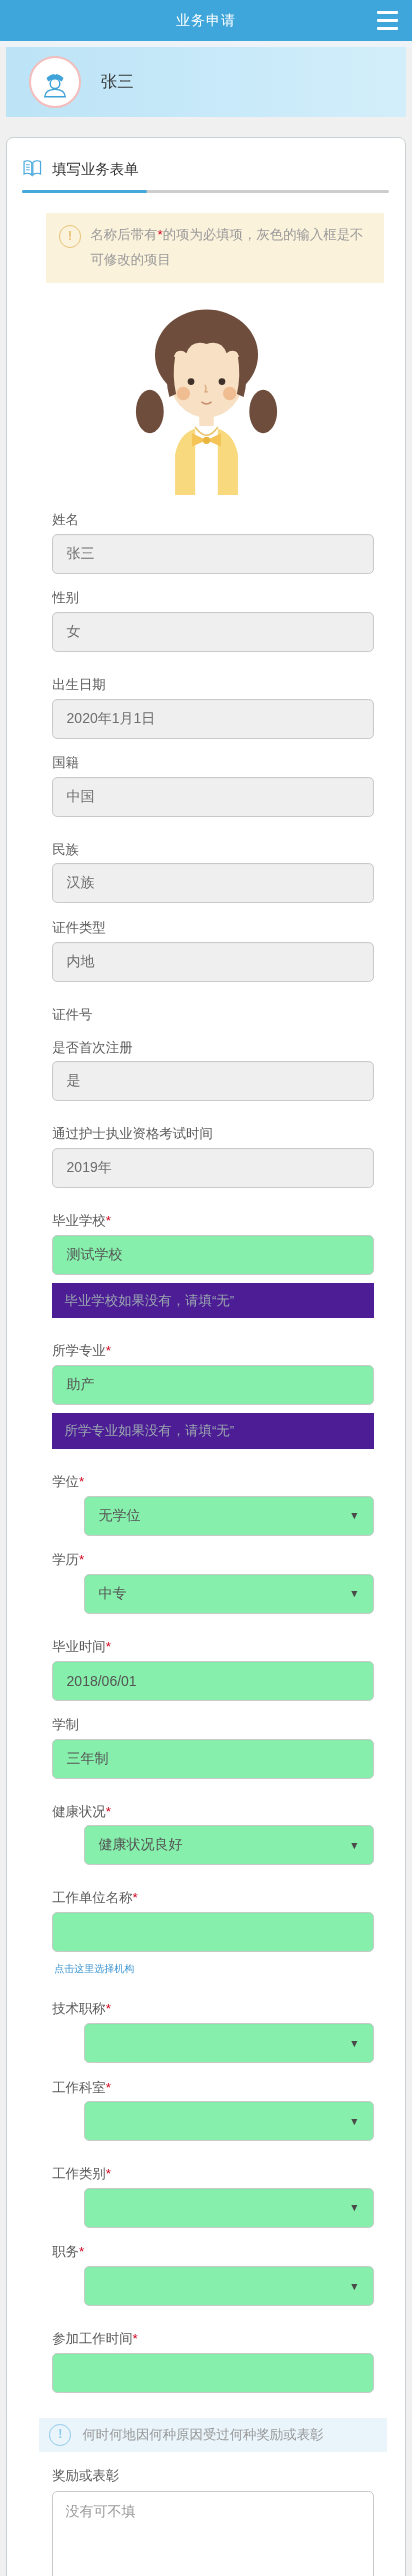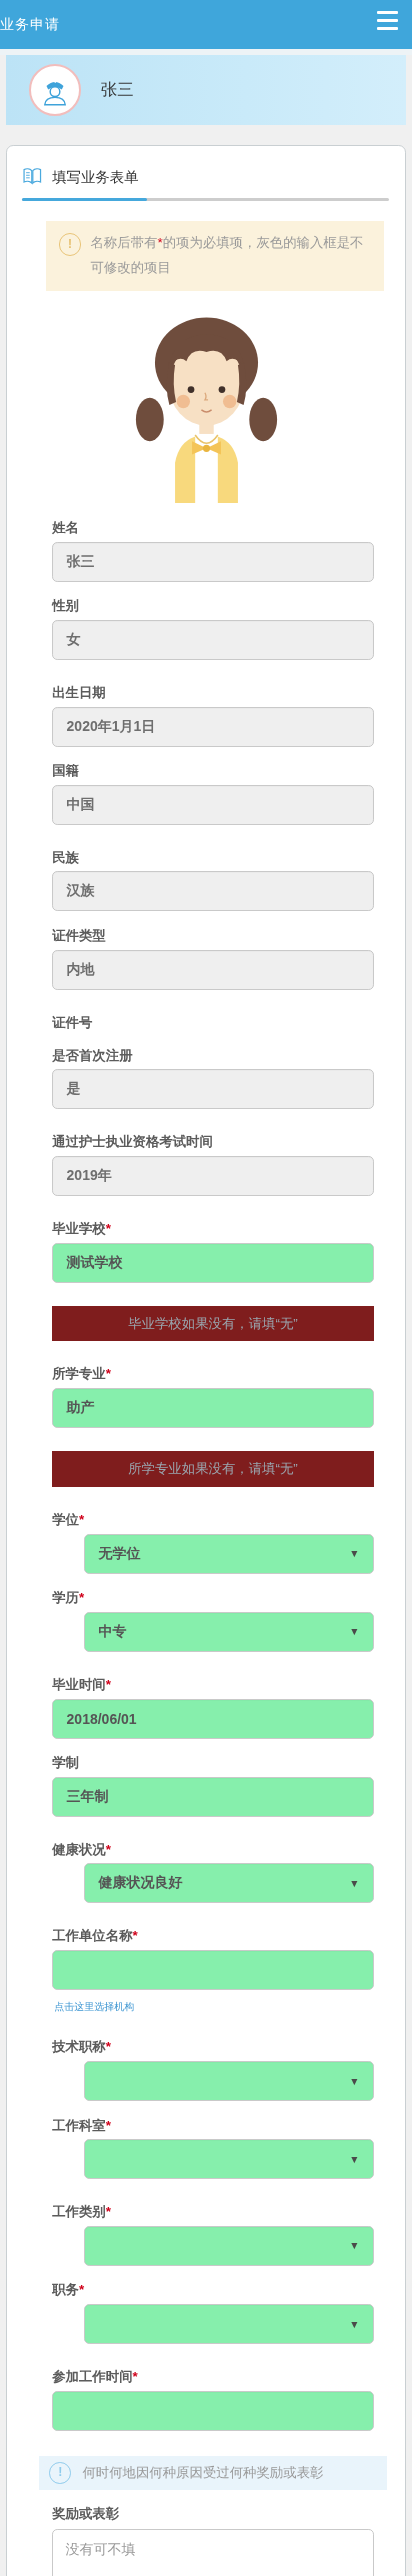--- a/index.html
+++ b/index.html
@@ -4,21 +4,21 @@
 <style>
   html,body{margin:0;padding:0;}
   body{
     width:412px;
     background:#F0F0F0;
     font-family:"Liberation Sans","DejaVu Sans",sans-serif;
     color:#555;
   }
   
   .app-header{
-    height:49px;background:#3FA6DB;display:flex;align-items:center;justify-content:flex-start;position:relative;
+    height:41px;background:#3FA6DB;display:flex;align-items:center;justify-content:center;position:relative;
   }
   .app-title{color:#fff;font-size:14px;letter-spacing:1px;}
   .menu-btn{position:absolute;right:14.4px;top:11.3px;width:20.6px;height:18.5px;display:flex;flex-direction:column;justify-content:space-between;cursor:pointer;}
   .menu-btn span{display:block;height:3.1px;background:#fff;border-radius:1px;}
   .header-strip{height:6.2px;background:#EDF3F6;}
   
   .user-card{
     margin:0 6.2px;height:70px;background:linear-gradient(90deg,#BCE3F6 0%,#C9EAF9 60%,#D3EEFB 100%);
     display:flex;align-items:center;padding:0 0 0 23px;box-sizing:border-box;
   }
@@ -43,33 +43,33 @@
   }
   .notice .row1{display:flex;align-items:flex-start;gap:9.3px;}
   .warn-icon{
     width:20.6px;height:20.6px;border:1.5px solid #E8C478;border-radius:50%;color:#E8C478;
     display:flex;align-items:center;justify-content:center;font-size:13.4px;font-weight:bold;flex:0 0 20.6px;margin-top:2.1px;
   }
   .star{color:#D0021B;}
   
   .photo-wrap{margin:11.3px auto 0;width:161px;height:201px;display:block;}
   
-  .field{margin:16.5px 31px 0 45px;font-weight:bold;}
+  .field{margin:16.5px 31px 0 45px;}
   .field.gap-lg{margin-top:25px;}
   .field-label{font-size:13.4px;color:#5b5b5b;line-height:16.5px;margin-bottom:5.2px;}
   .input{
     height:38px;border:1px solid #C9C9C9;border-radius:5.2px;background:#86efac;
     display:flex;align-items:center;padding:0 13.4px;font-size:14px;color:#555;
     box-shadow:inset 0 0.5px 1px rgba(0,0,0,0.04);
   }
   .input.disabled{background:#EFEFEF;color:#6e6e6e;}
   .input.select{justify-content:space-between;margin-left:32px;}
   .caret{color:#4a4a4a;font-size:10.3px;}
   .hint{
-    margin:23px 31px 0 45px;background:#7f1d1d;color:#9AA6AF;font-size:13.4px;padding:7.2px 12.4px;line-height:1.6;text-align:center;
+    margin:8px 31px 0 45px;background:#4c1d95;color:#9AA6AF;font-size:13.4px;padding:7.2px 12.4px;line-height:1.6;
   }
   .org-link{margin:10.3px 31px 0 47px;font-size:10px;color:#3E96D2;cursor:pointer;display:inline-block;}
   
   .infobox{
     margin:25px 17.5px 0 32px;background:#E9F4FB;color:#999;font-size:13.4px;
     padding:6.2px 10.3px;display:flex;align-items:center;gap:11.3px;line-height:1.5;
   }
   .info-icon{
     width:19.6px;height:19.6px;border:1.5px solid #8FCBEC;border-radius:50%;color:#8FCBEC;
     display:flex;align-items:center;justify-content:center;font-size:12.4px;font-weight:bold;flex:0 0 19.6px;background:#fff0;

